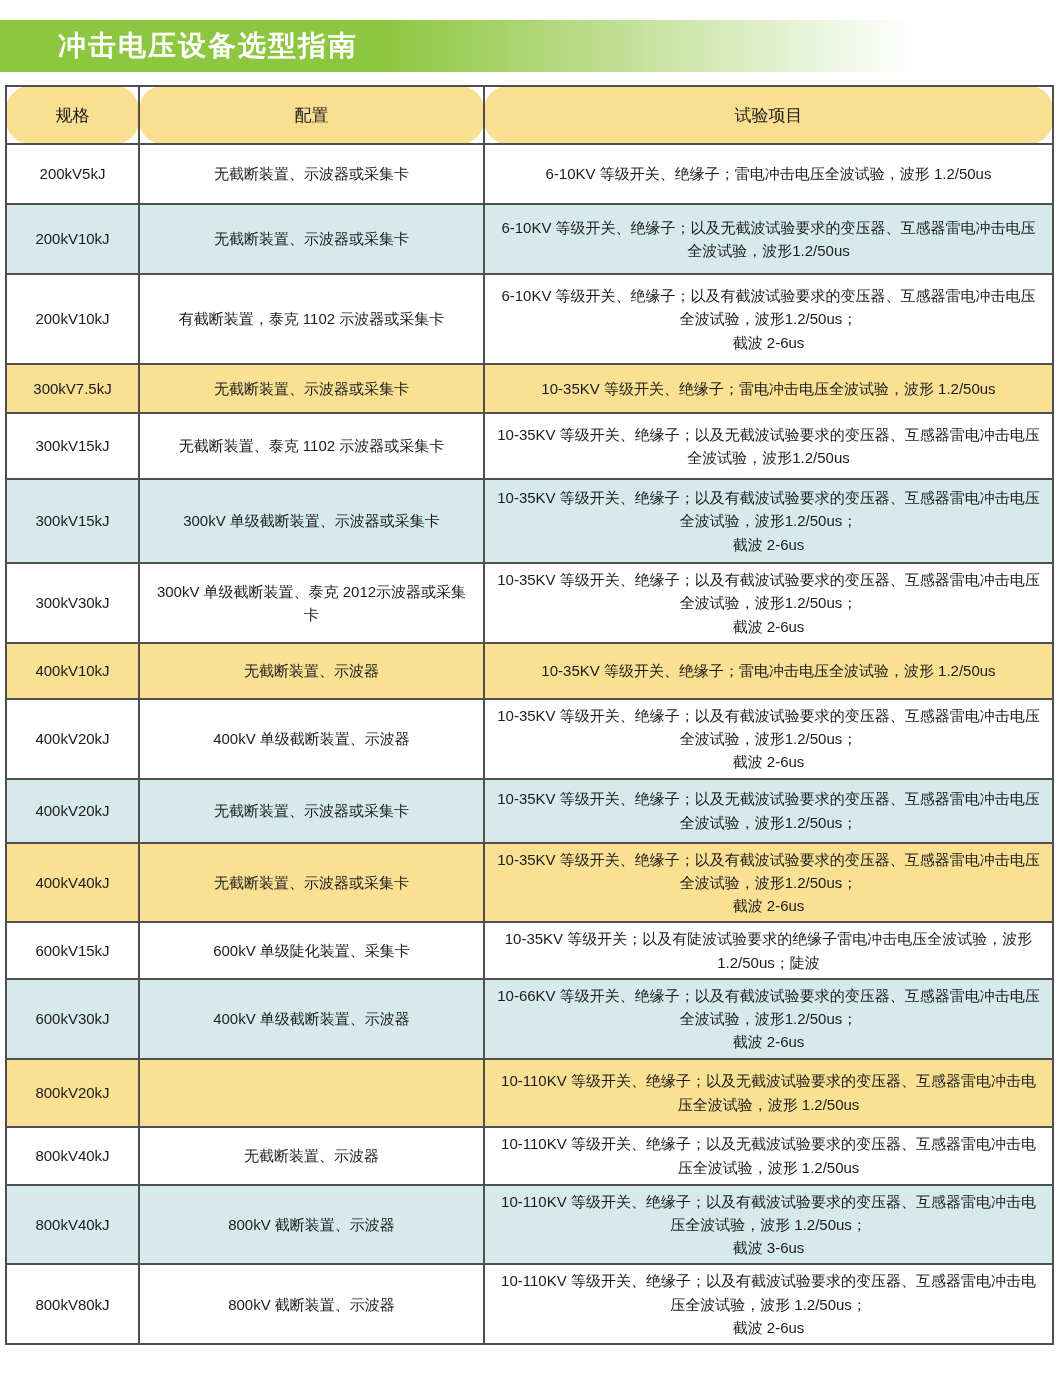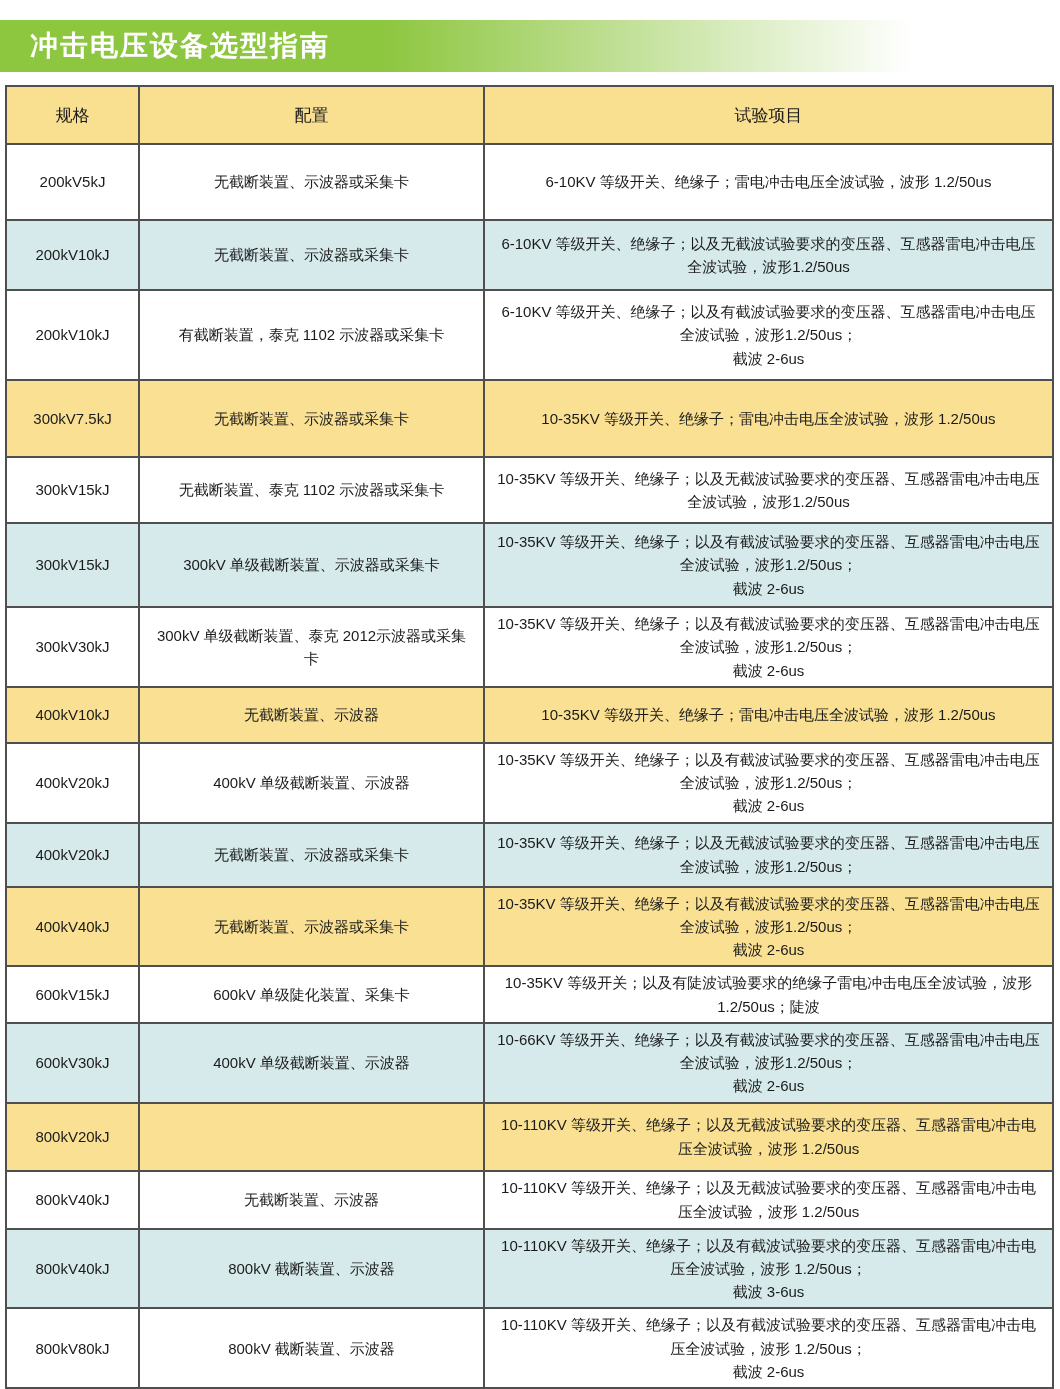--- a/index.html
+++ b/index.html
@@ -23,21 +23,21 @@
     height:52px;
     width:100%;
     background:linear-gradient(90deg, var(--banner-green) 0%, var(--banner-green) 36%, rgba(255,255,255,0) 86%);
     display:flex;
     align-items:center;
   }
   .banner-title{
     color:#ffffff;
     font-size:28px;
     font-weight:bold;
-    padding-left:30px;
+    padding-left:58px;
     letter-spacing:2px;
   }
   table.guide{
     border-collapse:collapse;
     margin:13px 6px 0 5px;
     width:1047px;
     table-layout:fixed;
   }
   table.guide th, table.guide td{
     border:2px solid var(--border);
@@ -46,20 +46,21 @@
     padding:4px 10px;
   }
   col.c-spec{width:133px;}
   col.c-config{width:345px;}
   col.c-test{width:569px;}
   thead th{
     background:var(--header-yellow);
     font-size:17px;
     font-weight:normal;
     height:58px;
+    border-radius:24px;
   }
   tbody td{
     font-size:15px;
     line-height:1.55;
   }
   td.test-cell{white-space:pre-line;padding:4px 6px;}
   tr.r-white{background:#ffffff;}
   tr.r-blue{background:var(--row-blue);}
   tr.r-yellow{background:var(--row-yellow);}
 </style>
@@ -77,37 +78,37 @@
       <col class="c-test">
   </colgroup>
   <thead>
     <tr>
       <th>规格</th>
       <th>配置</th>
       <th>试验项目</th>
     </tr>
   </thead>
   <tbody>
-    <tr class="r-white" style="height:76px">
+    <tr class="r-white" style="height:60px">
       <td class="spec-cell">200kV5kJ</td>
       <td class="config-cell">无截断装置、示波器或采集卡</td>
       <td class="test-cell">6-10KV 等级开关、绝缘子；雷电冲击电压全波试验，波形 1.2/50us</td>
     </tr>
     <tr class="r-blue" style="height:70px">
       <td class="spec-cell">200kV10kJ</td>
       <td class="config-cell">无截断装置、示波器或采集卡</td>
       <td class="test-cell">6-10KV 等级开关、绝缘子；以及无截波试验要求的变压器、互感器雷电冲击电压全波试验，波形1.2/50us</td>
     </tr>
     <tr class="r-white" style="height:90px">
       <td class="spec-cell">200kV10kJ</td>
       <td class="config-cell">有截断装置，泰克 1102 示波器或采集卡</td>
       <td class="test-cell">6-10KV 等级开关、绝缘子；以及有截波试验要求的变压器、互感器雷电冲击电压全波试验，波形1.2/50us；
 截波 2-6us</td>
     </tr>
-    <tr class="r-yellow" style="height:77px">
+    <tr class="r-yellow" style="height:49px">
       <td class="spec-cell">300kV7.5kJ</td>
       <td class="config-cell">无截断装置、示波器或采集卡</td>
       <td class="test-cell">10-35KV 等级开关、绝缘子；雷电冲击电压全波试验，波形 1.2/50us</td>
     </tr>
     <tr class="r-white" style="height:66px">
       <td class="spec-cell">300kV15kJ</td>
       <td class="config-cell">无截断装置、泰克 1102 示波器或采集卡</td>
       <td class="test-cell">10-35KV 等级开关、绝缘子；以及无截波试验要求的变压器、互感器雷电冲击电压全波试验，波形1.2/50us</td>
     </tr>
     <tr class="r-blue" style="height:84px">

